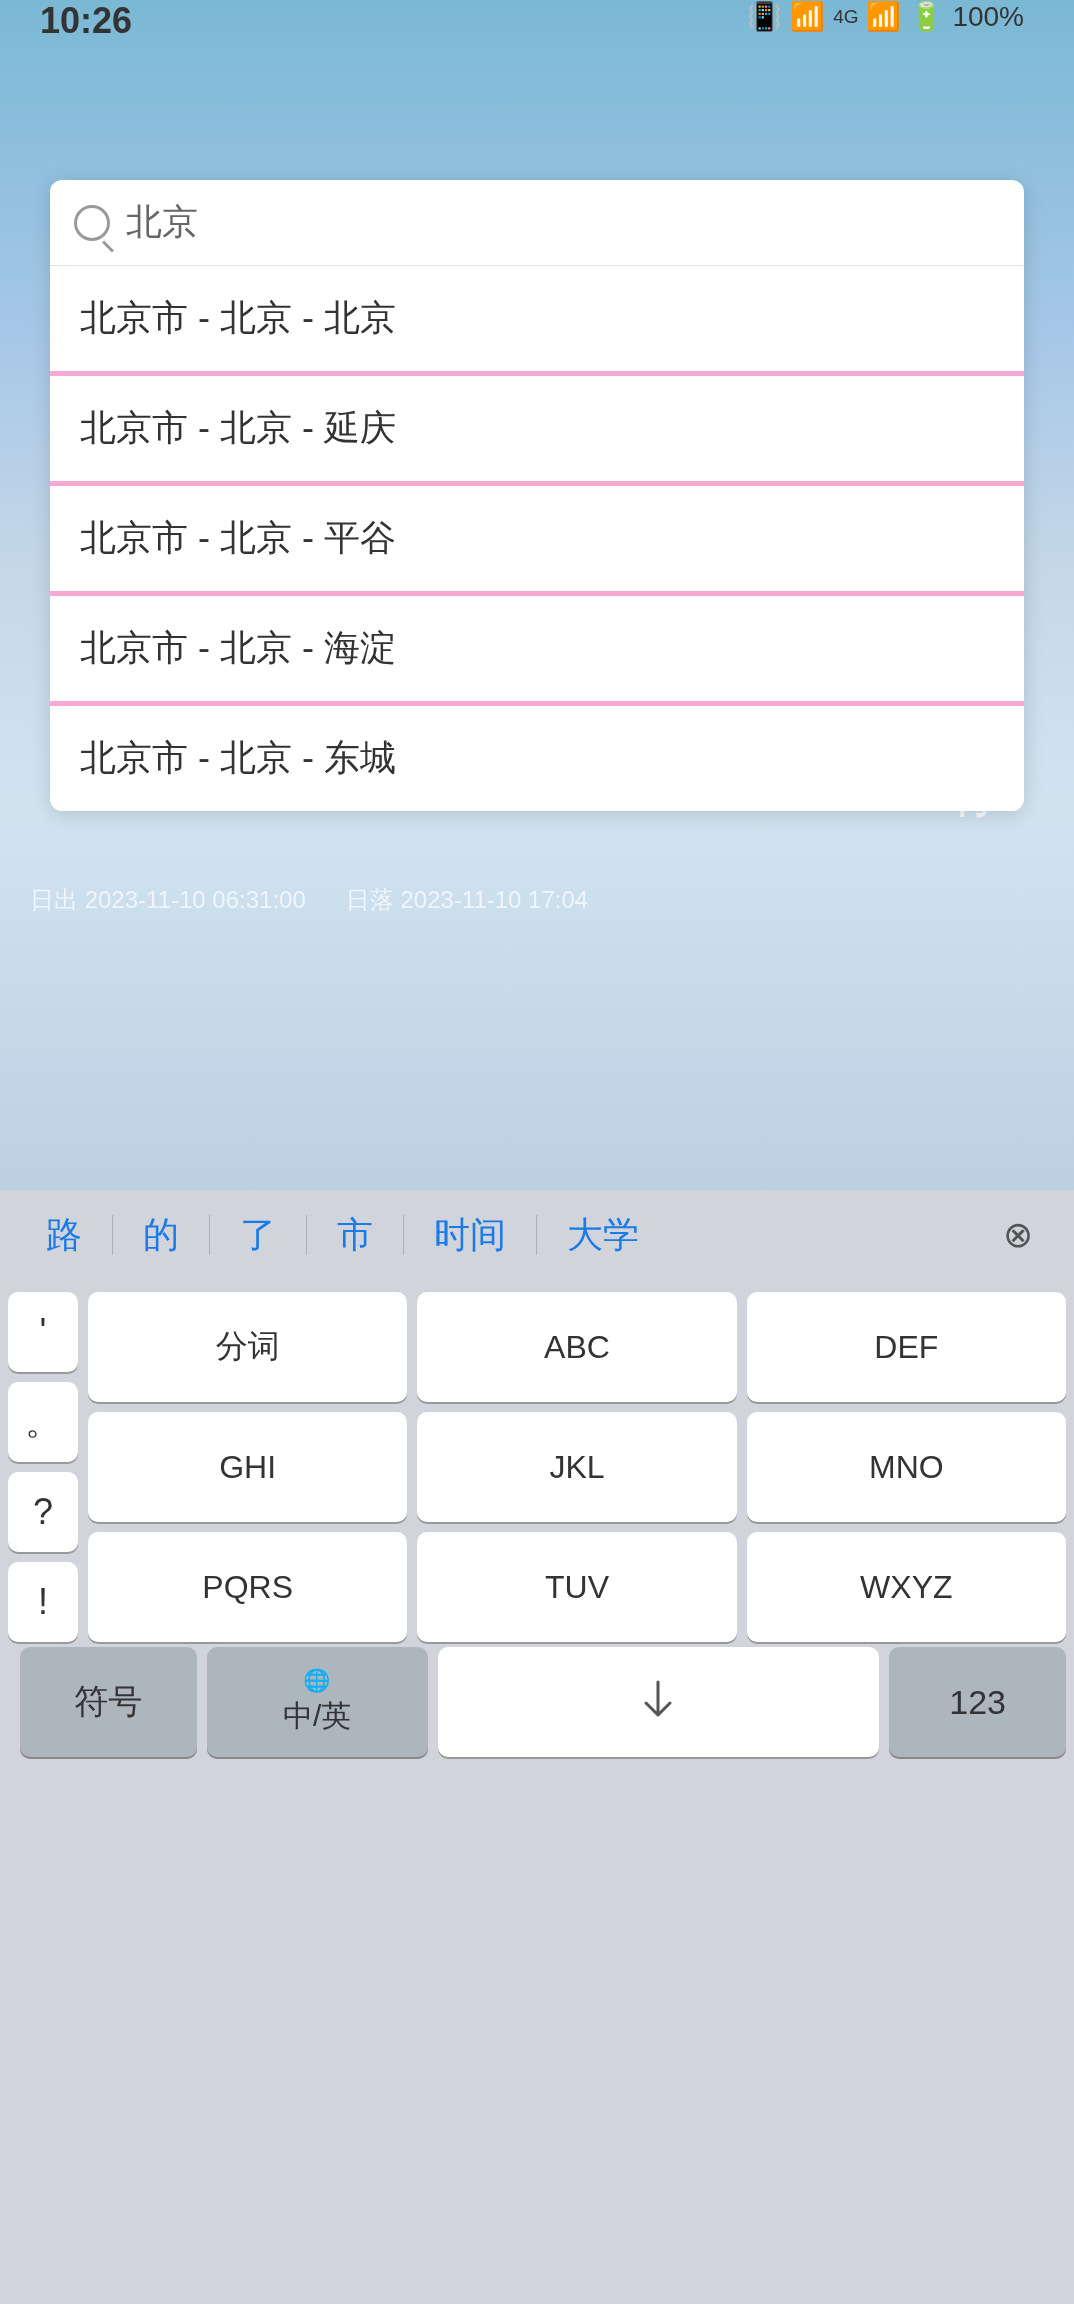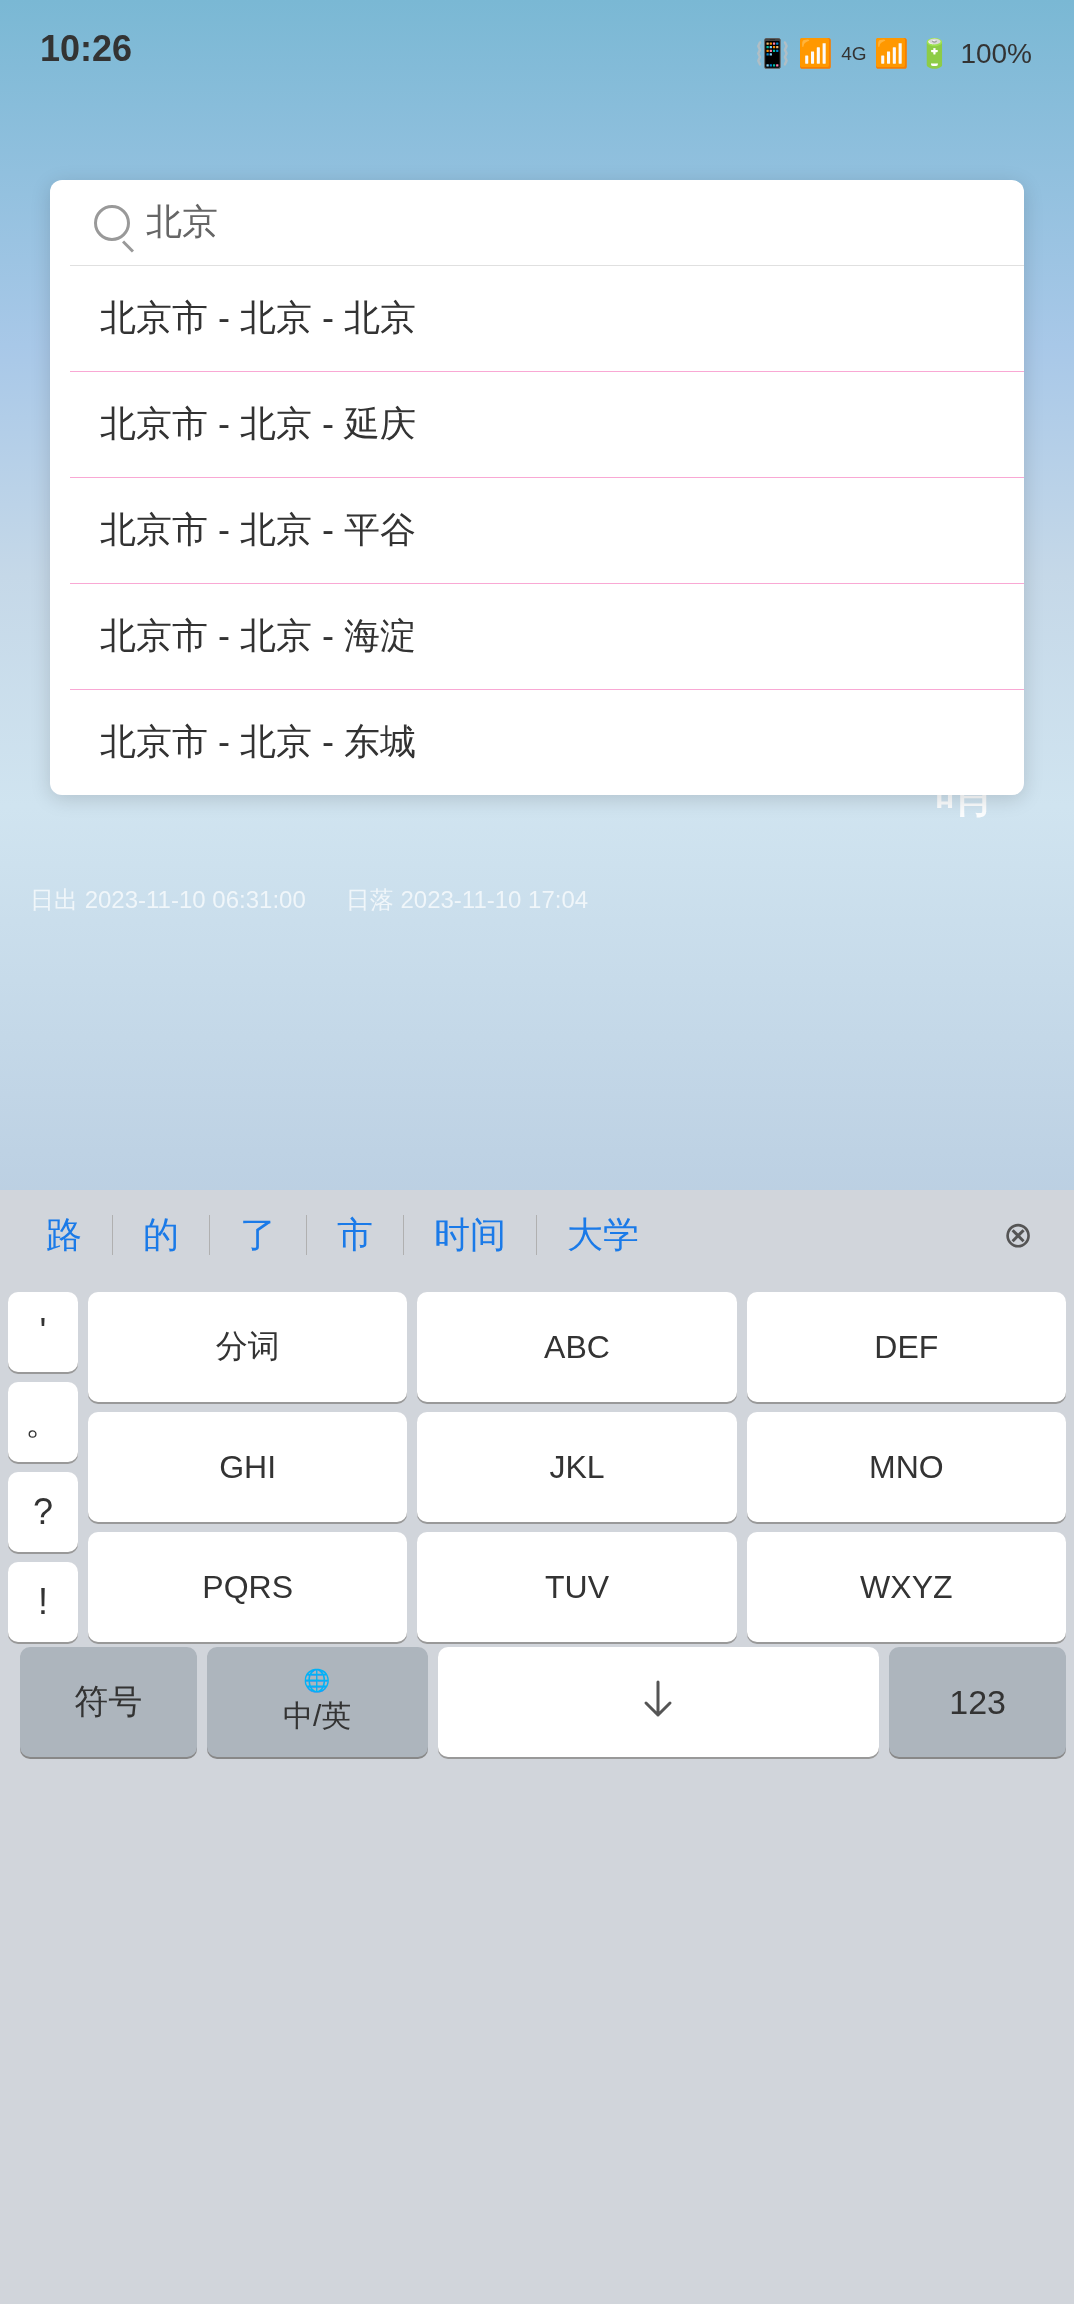--- a/index.html
+++ b/index.html
@@ -29,24 +29,24 @@
         #6a7a5a 80%,
         #5a6a4a 90%,
         #4a5a3a 100%
       );
       z-index: 0;
     }
 
     
     .status-bar {
       position: absolute;
-      top: 0; left: 0; right: 2px;
+      top: 0; left: 0; right: 10px;
       height: 70px;
       display: flex;
-      align-items: flex-end;
+      align-items: flex-start;
       justify-content: space-between;
       padding: 0 40px;
       z-index: 100;
     }
 
     .status-time {
       font-size: 36px;
       font-weight: 600;
       color: #333;
     }
@@ -142,21 +142,20 @@
     .search-dropdown {
       position: absolute;
       top: 180px;
       left: 50px;
       right: 50px;
       background: white;
       border-radius: 12px;
       z-index: 50;
       box-shadow: 0 4px 20px rgba(0,0,0,0.15);
       overflow: hidden;
-      padding-left: 20px;
     }
 
     .search-bar {
       display: flex;
       align-items: center;
       padding: 18px 24px;
       border-bottom: 1px solid #e0e0e0;
     }
 
     .search-icon-circle {
@@ -181,21 +180,21 @@
     }
 
     .search-input-text {
       font-size: 36px;
       color: #666;
       flex: 1;
     }
 
     .dropdown-item {
       padding: 28px 30px;
-      border-bottom: 1px solid #f9a8d4;
+      border-bottom: 5px solid #f9a8d4;
       font-size: 36px;
       color: #333;
       cursor: pointer;
     }
 
     .dropdown-item:last-child {
       border-bottom: none;
     }
 
     

